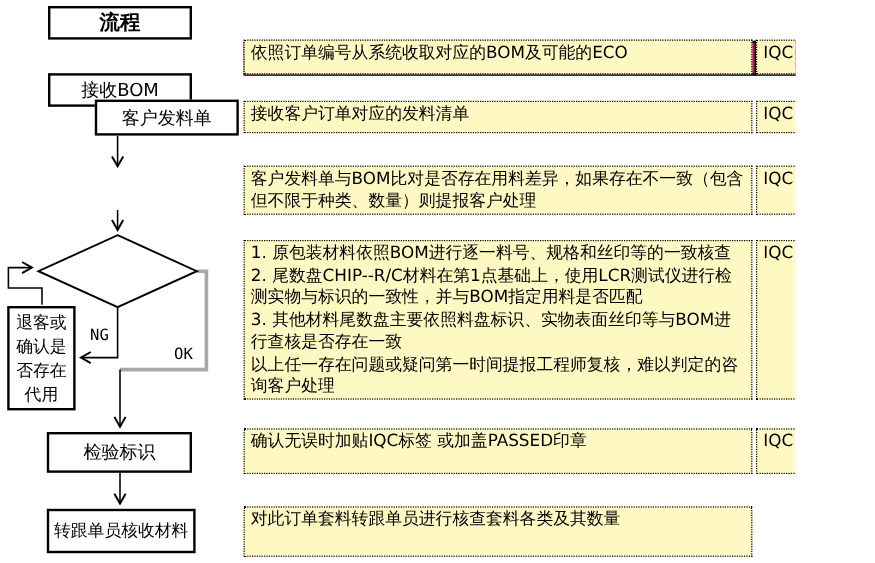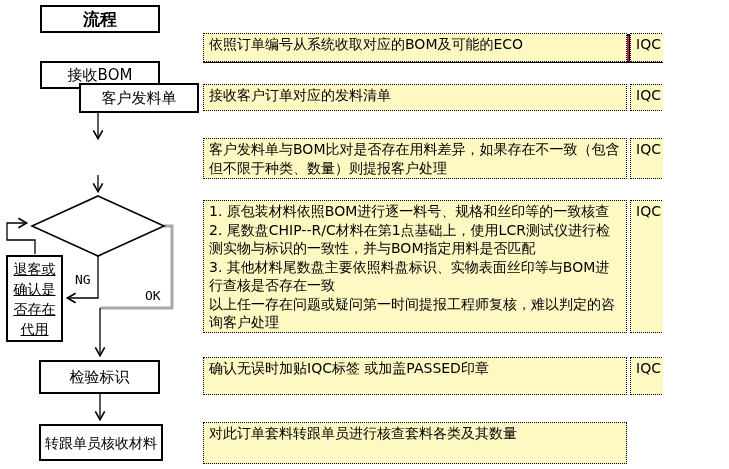--- a/index.html
+++ b/index.html
@@ -30,21 +30,21 @@
     font-size: 15px;
     line-height: 20px;
     z-index: 2;
   }
   .fbox.bold { font-weight: bold; font-size: 17px; }
   #flow-header   { left: 40px;  top: 5px;   width: 120px; height: 28px; }
   #node-bom      { left: 40px;  top: 36px;  width: 120px; height: 28px; margin-top: 25px; }
   #node-list     { left: 39px;  top: 83px;  width: 120px; height: 30px; margin-left: 40px; }
   #node-check    { left: 39px;  top: 143px; width: 120px; height: 32px; }
   #node-return   { left: 6px;   top: 255px; width: 57px;  height: 87px;
-                   font-size: 14px; line-height: 20px; padding: 1px; text-decoration: underline; }
+                   font-size: 14px; line-height: 20px; padding: 1px; }
   #node-marking  { left: 39px;  top: 360px; width: 121px; height: 34px; }
   #node-transfer { left: 39px;  top: 424px; width: 124px; height: 37px; font-size: 14px; }
   .diamond-label {
     position: absolute;
     left: 32px; top: 196px; width: 132px; height: 60px;
     display: flex; align-items: center; justify-content: center;
     font-size: 15px; z-index: 2;
   }
   .branch-label {
     position: absolute;

